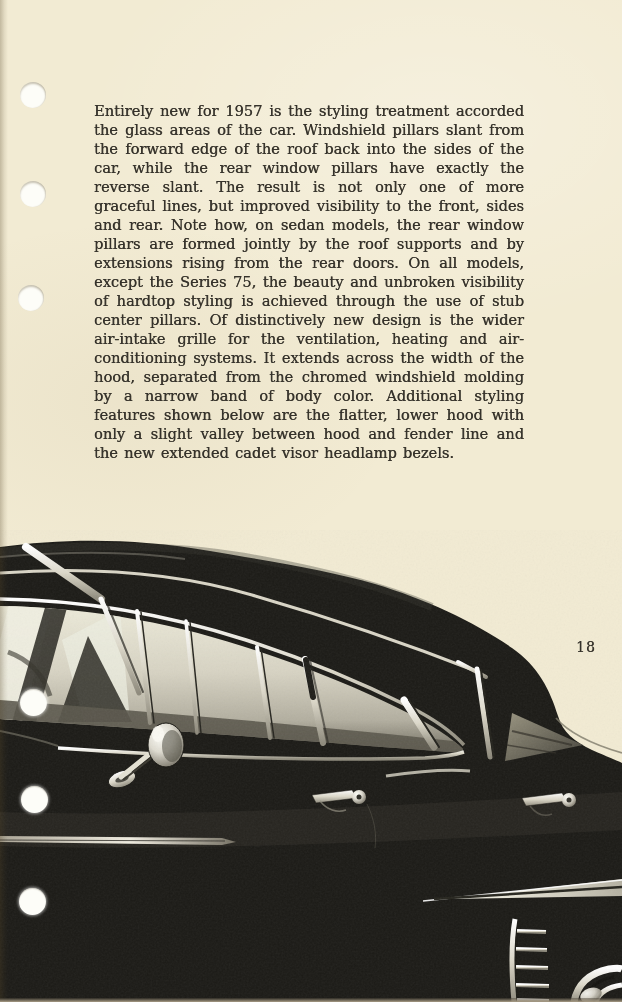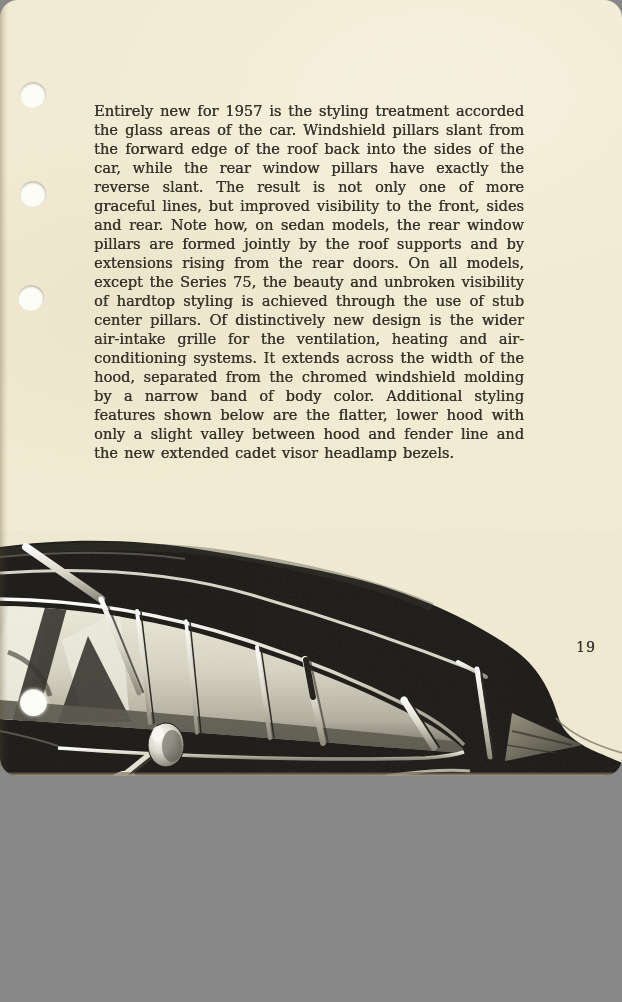--- a/index.html
+++ b/index.html
@@ -1,26 +1,25 @@
 <!DOCTYPE html>
 <html style="--paper: #f2ebd3; --ink: #35322b; --photo-black: #1b1a16;"><head>
 <meta charset="utf-8">
 <style>
   html,body{margin:0;padding:0;background:#888;}
   .page{
     position:relative;
-    width:622px;height:776px;
+    width:622px;height:1002px;
     margin:0 auto;
     overflow:hidden;
     background:
       radial-gradient(ellipse 500px 300px at 70% 12%, rgba(255,255,255,0.25), rgba(255,255,255,0) 70%),
       radial-gradient(ellipse 400px 260px at 20% 40%, rgba(120,95,45,0.05), rgba(120,95,45,0) 70%),
       var(--paper, #f2ebd3);
     font-family:"DejaVu Serif","Liberation Serif",serif;
-    border-radius:18px;
   }
   .left-edge{
     position:absolute;left:0;top:0;width:8px;height:100%;
     background:linear-gradient(90deg, rgba(85,70,40,0.30), rgba(85,70,40,0.10) 55%, rgba(85,70,40,0));
     z-index:40;pointer-events:none;
   }
   .bottom-edge{
     position:absolute;left:0;bottom:0;width:100%;height:4px;
     background:linear-gradient(180deg, rgba(60,55,45,0.45), #a89c86);
     z-index:41;
@@ -61,21 +60,21 @@
   }
   .car{ fill:var(--photo-black, #1b1a16); }
 </style>
 </head>
 <body>
 
 <div class="page">
 
   <p class="body-text">Entirely new for 1957 is the styling treatment accorded the glass areas of the car. Windshield pillars slant from the forward edge of the roof back into the sides of the car, while the rear window pillars have exactly the reverse slant. The result is not only one of more graceful lines, but improved visibility to the front, sides and rear. Note how, on sedan models, the rear window pillars are formed jointly by the roof supports and by extensions rising from the rear doors. On all models, except the Series 75, the beauty and unbroken visibility of hardtop styling is achieved through the use of stub center pillars. Of distinctively new design is the wider air-intake grille for the ventilation, heating and air-conditioning systems. It extends across the width of the hood, separated from the chromed windshield molding by a narrow band of body color. Additional styling features shown below are the flatter, lower hood with only a slight valley between hood and fender line and the new extended cadet visor headlamp bezels.</p>
 
-  <div class="pagenum">19</div>
+  <div class="pagenum">18</div>
 
   <svg class="photo" role="img" viewBox="0 530 622 472" width="622" height="472" xmlns="http://www.w3.org/2000/svg" aria-label="Black-and-white photograph of a 1957 sedan side glass area showing slanted window pillars, chrome moldings, round side mirror, door handles and rear fender chrome trim">
     <defs>
       <linearGradient id="gGlass" x1="0" y1="0" x2="0" y2="1">
         <stop offset="0" stop-color="#ecead9"></stop>
         <stop offset="0.45" stop-color="#d7d3c3"></stop>
         <stop offset="0.78" stop-color="#b2ae9f"></stop>
         <stop offset="1" stop-color="#6e6a5e"></stop>
       </linearGradient>
       <linearGradient id="gChromeV" x1="0" y1="0" x2="0" y2="1">

